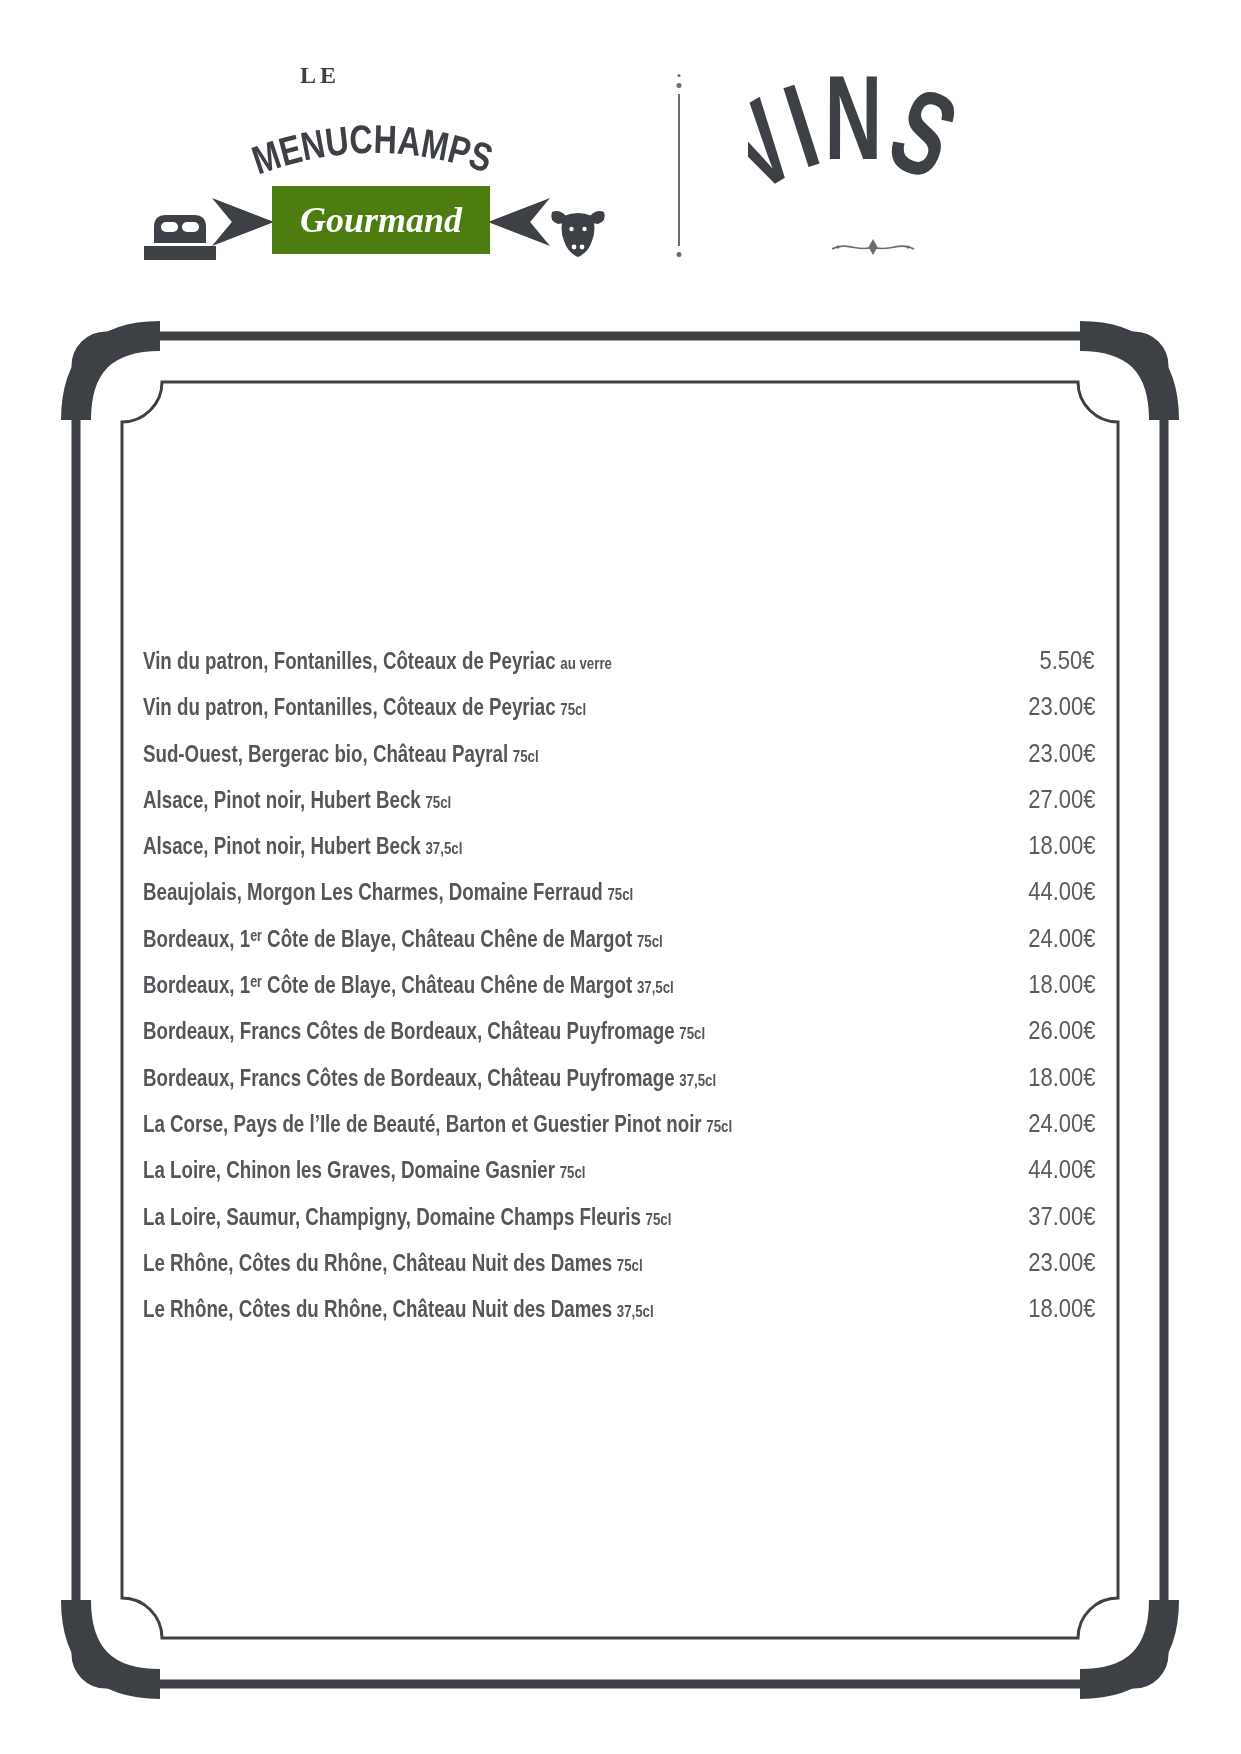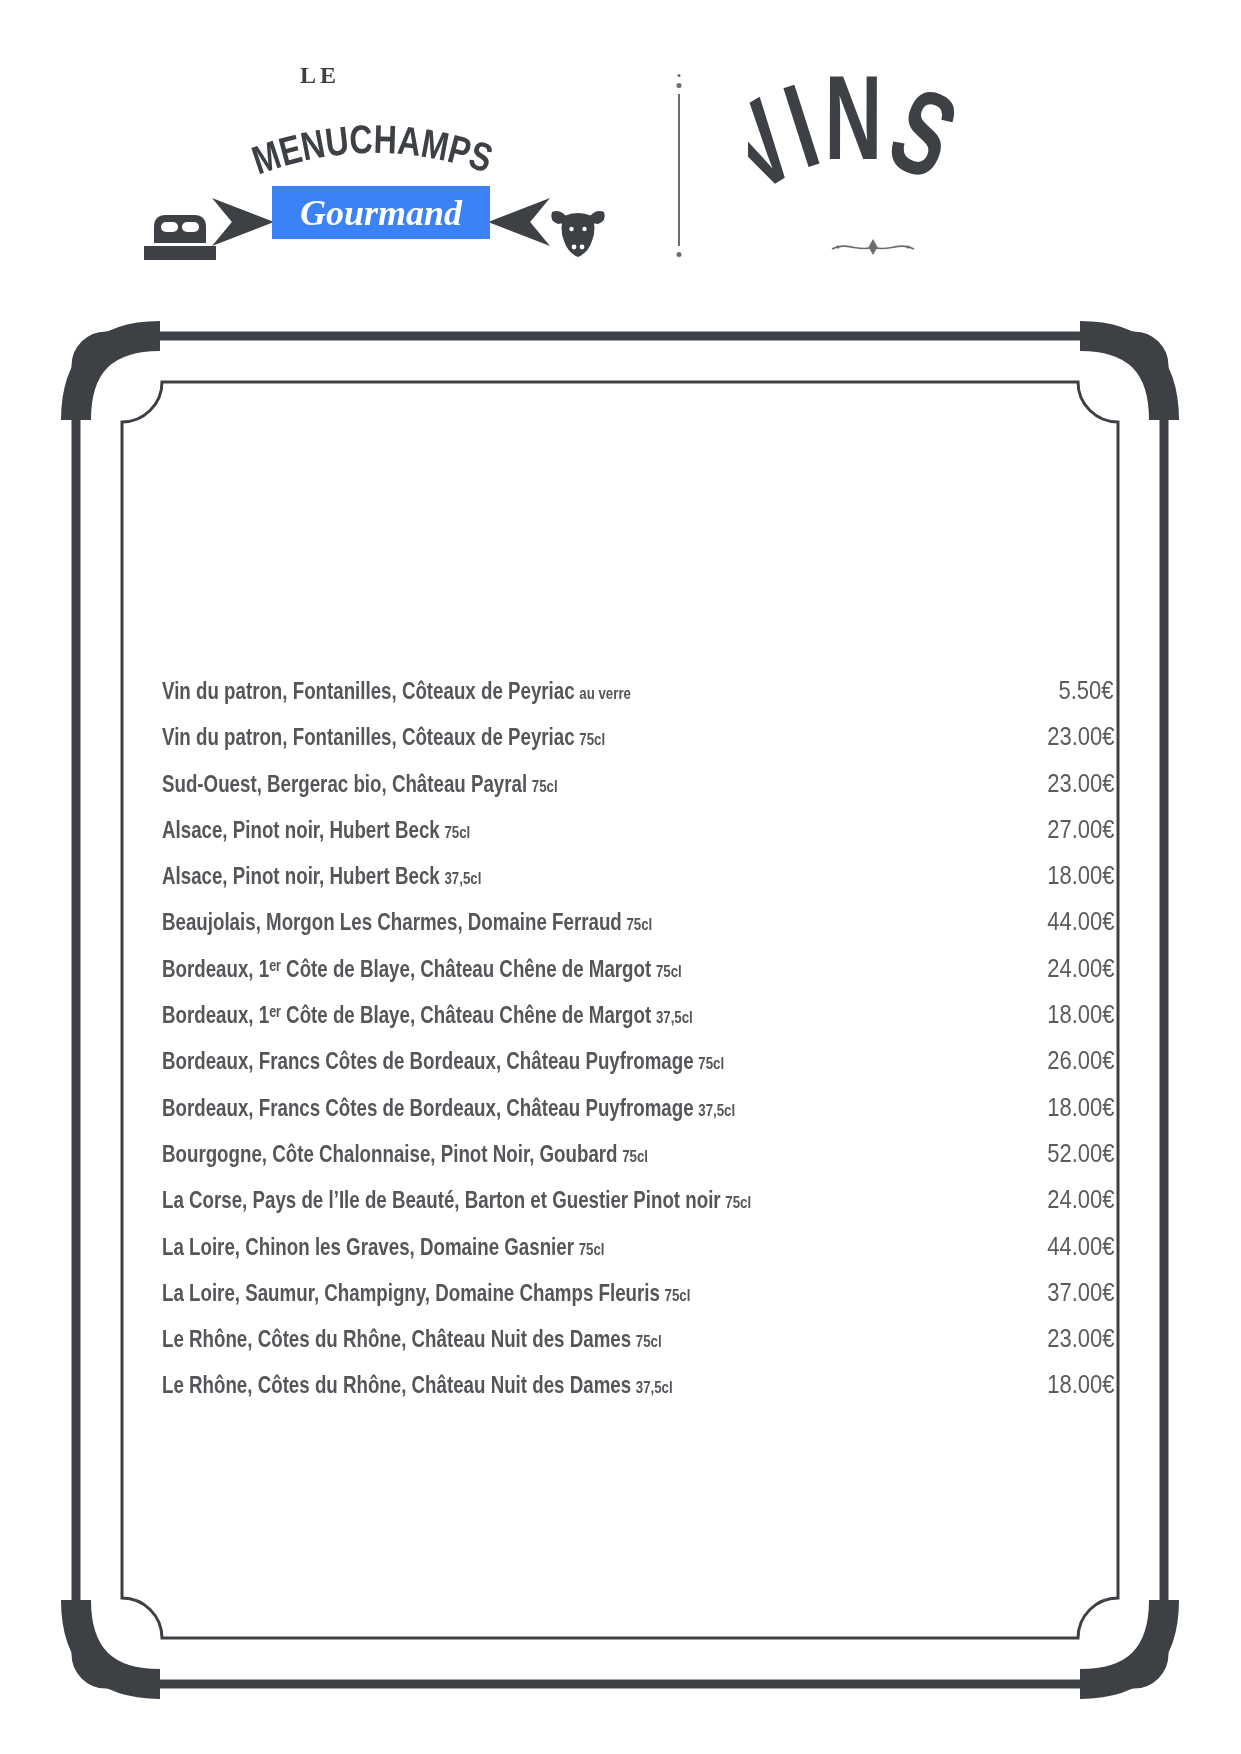--- a/index.html
+++ b/index.html
@@ -10,22 +10,22 @@
     color:#55565a;
   }
   
   .logo-le {
     position:absolute; left:300px; top:62px; width:160px;
     font-family:"Liberation Serif","DejaVu Serif",serif;
     font-weight:bold; font-size:24px; letter-spacing:4px; color:#3d4045;
   }
   .logo-arch { position:absolute; left:250px; top:103px; }
   .banner {
-    position:absolute; left:272px; top:186px; width:218px; height:53px;
-    background:#3b82f6; display:flex; align-items:center; justify-content:center; z-index:2;
+    position:absolute; left:272px; top:186px; width:218px; height:68px;
+    background:#4d7c0f; display:flex; align-items:center; justify-content:center; z-index:2;
   }
   .banner-text {
     color:#ffffff; font-family:"Liberation Serif","DejaVu Serif",serif;
     font-style:italic; font-weight:bold; font-size:36px;
   }
   .ribbon { position:absolute; top:198px; width:62px; height:48px; background:#3d4045; z-index:1; }
   .ribbon.left  { left:212px; clip-path:polygon(0% 0%, 100% 50%, 0% 100%, 32% 50%); }
   .ribbon.right { left:488px; clip-path:polygon(100% 0%, 0% 50%, 100% 100%, 68% 50%); }
   .bed-icon  { position:absolute; left:140px; top:213px; }
   .bull-icon { position:absolute; left:548px; top:208px; }
@@ -45,21 +45,21 @@
     display:flex; align-items:flex-start; justify-content:center;
   }
   .section-title span {
     display:inline-block; font-weight:bold; font-size:62px; line-height:58px;
     letter-spacing:5px; color:transparent;
     -webkit-text-stroke:1.6px #4b4d51; text-stroke:1.6px #4b4d51;
     transform:scaleX(0.45); transform-origin:50% 0;
     white-space:nowrap;
   }
   
-  .menu-list { position:absolute; left:143px; top:676px; width:952px;margin-left:19px; }
+  .menu-list { position:absolute; left:143px; top:646px; width:952px; }
   .menu-row {
     display:flex; justify-content:space-between; align-items:baseline;
     height:46.3px;
   }
   .item-name {
     font-weight:bold; font-size:24px; color:#55565a; white-space:nowrap;
     transform:scaleX(0.78); transform-origin:0 50%;
   }
   .item-size { font-size:17px; font-weight:bold; margin-left:6px; }
   .item-price {
@@ -201,26 +201,20 @@
     </div>
 
     <div class="menu-row">
       <div class="item-name">
         <span>Bordeaux, Francs Côtes de Bordeaux, Château Puyfromage</span><span class="item-size">37,5cl</span>
       </div>
       <div class="item-price">18.00€</div>
     </div>
 
 
-    <div class="menu-row">
-      <div class="item-name">
-        <span>Bourgogne, Côte Chalonnaise, Pinot Noir, Goubard</span><span class="item-size">75cl</span>
-      </div>
-      <div class="item-price">52.00€</div>
-    </div>
 
     <div class="menu-row">
       <div class="item-name">
         <span>La Corse, Pays de l’Ile de Beauté, Barton et Guestier Pinot noir</span><span class="item-size">75cl</span>
       </div>
       <div class="item-price">24.00€</div>
     </div>
 
     <div class="menu-row">
       <div class="item-name">

